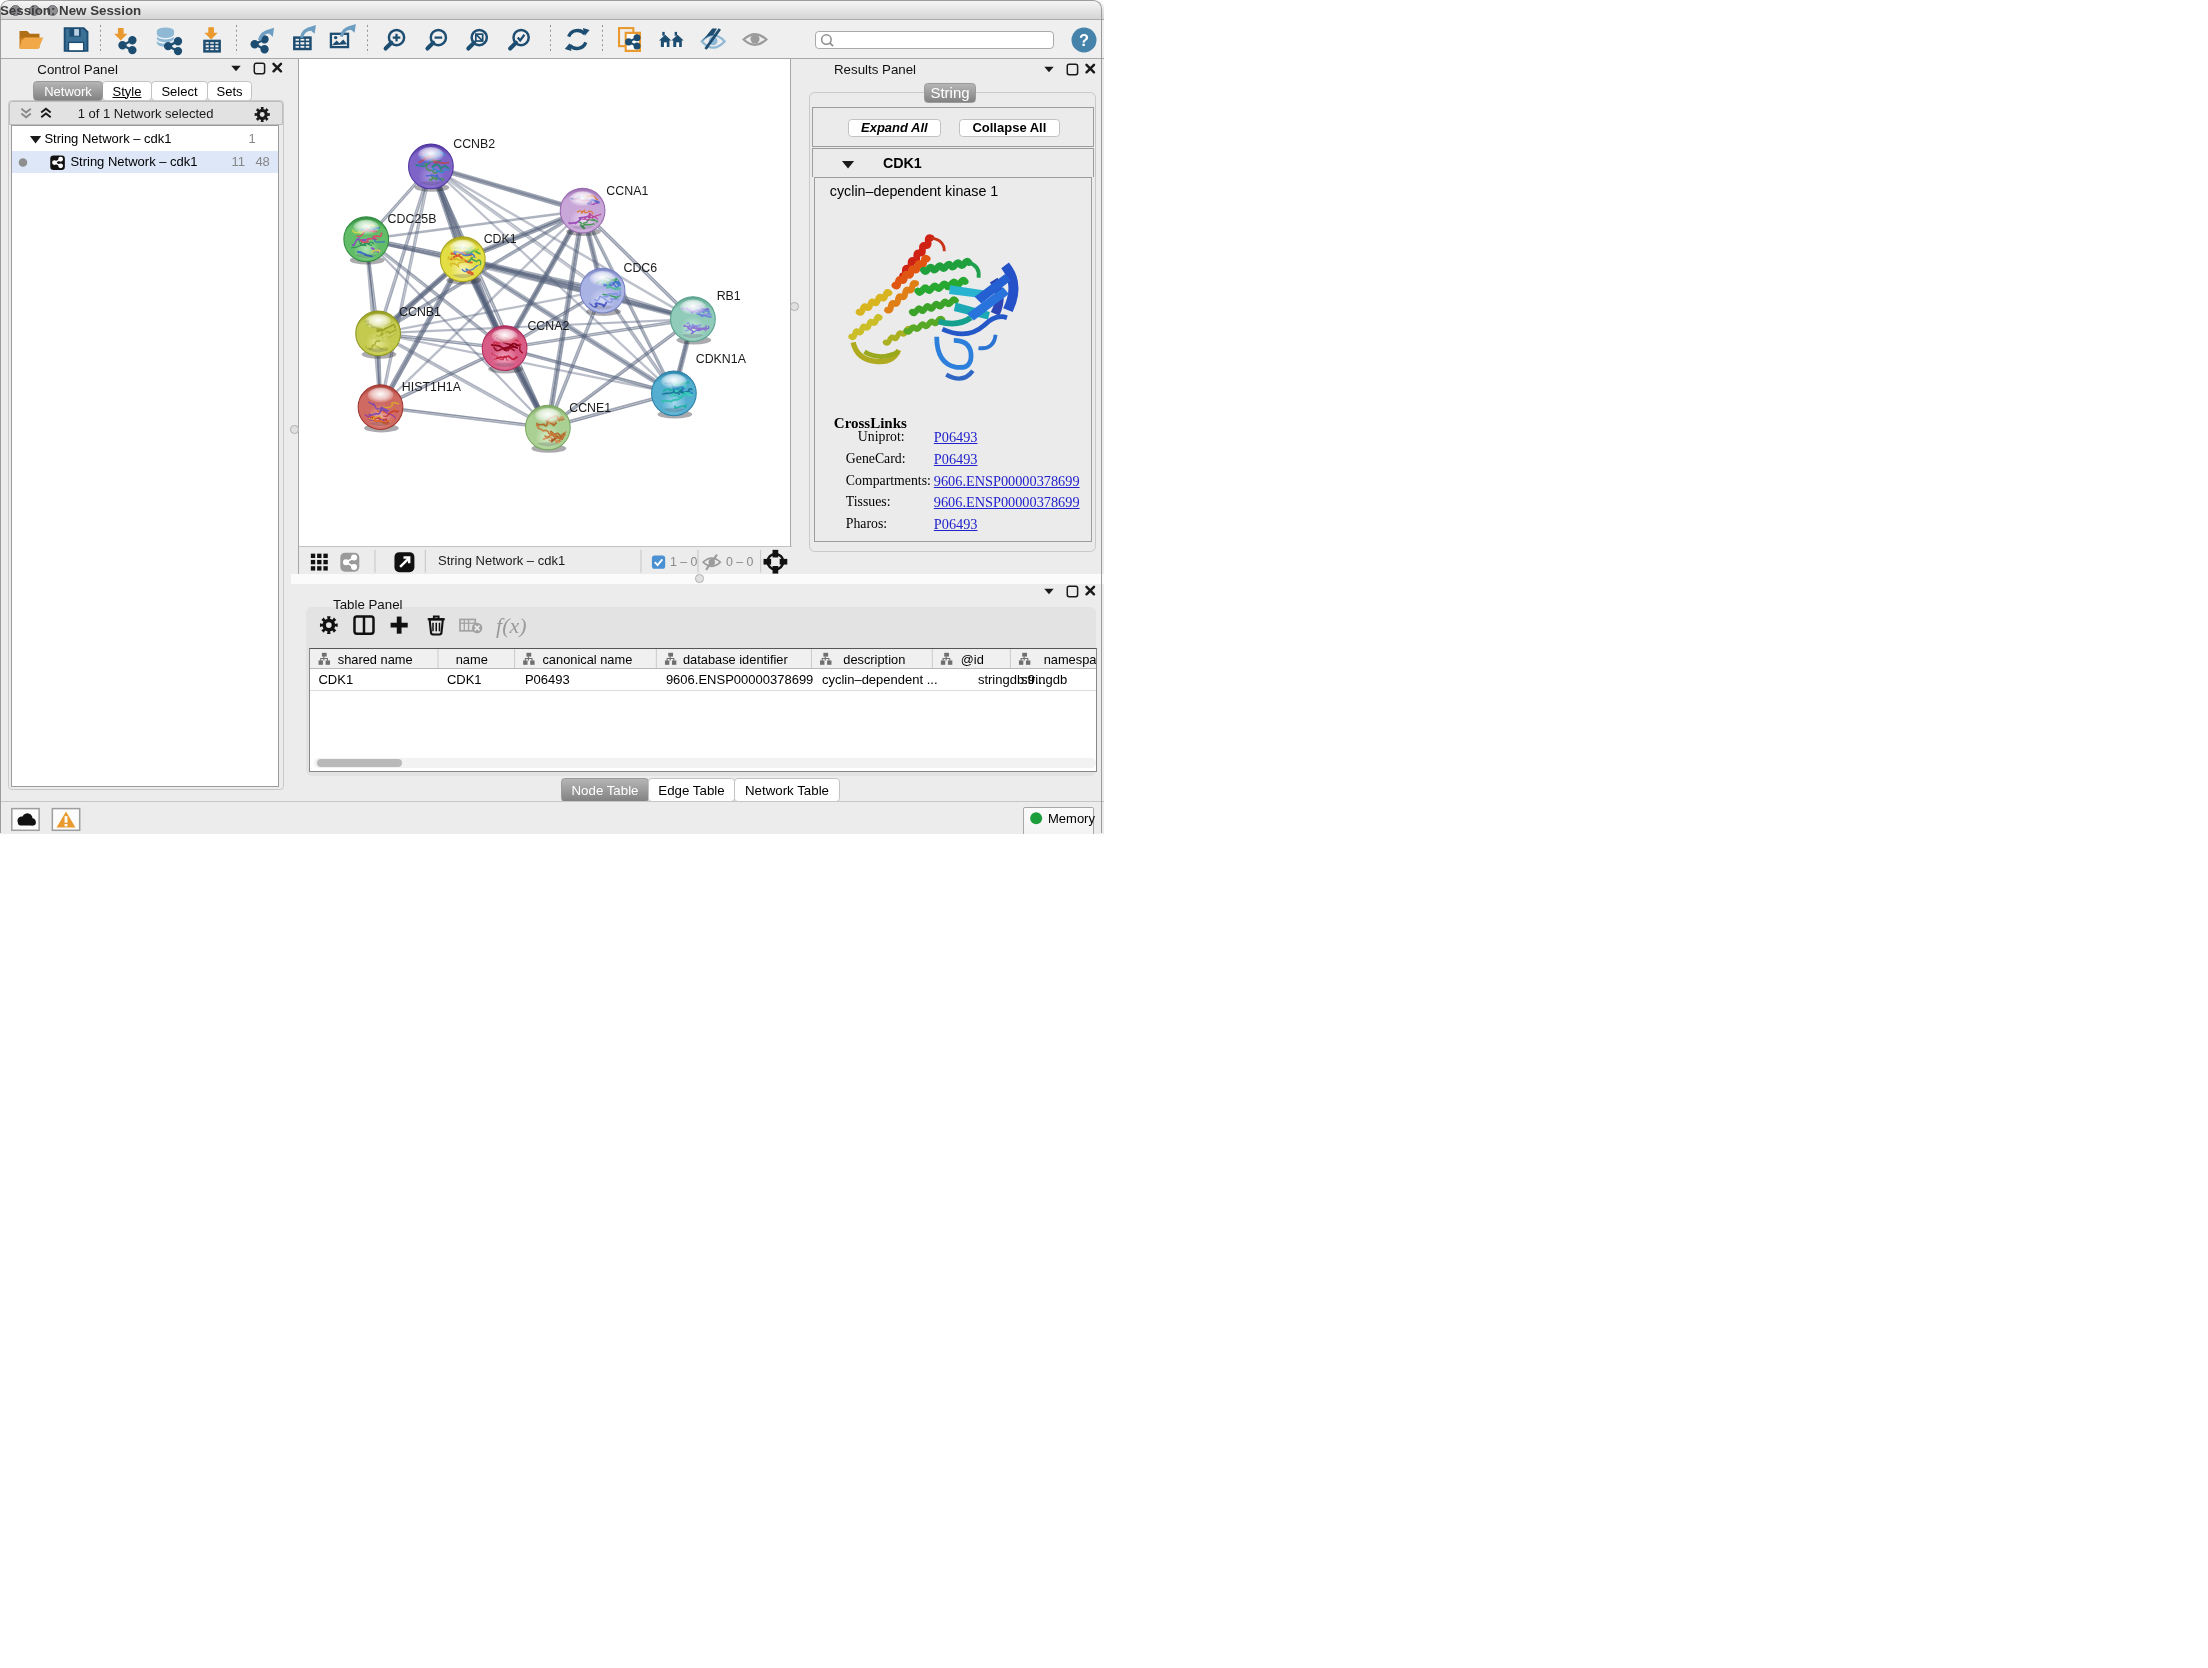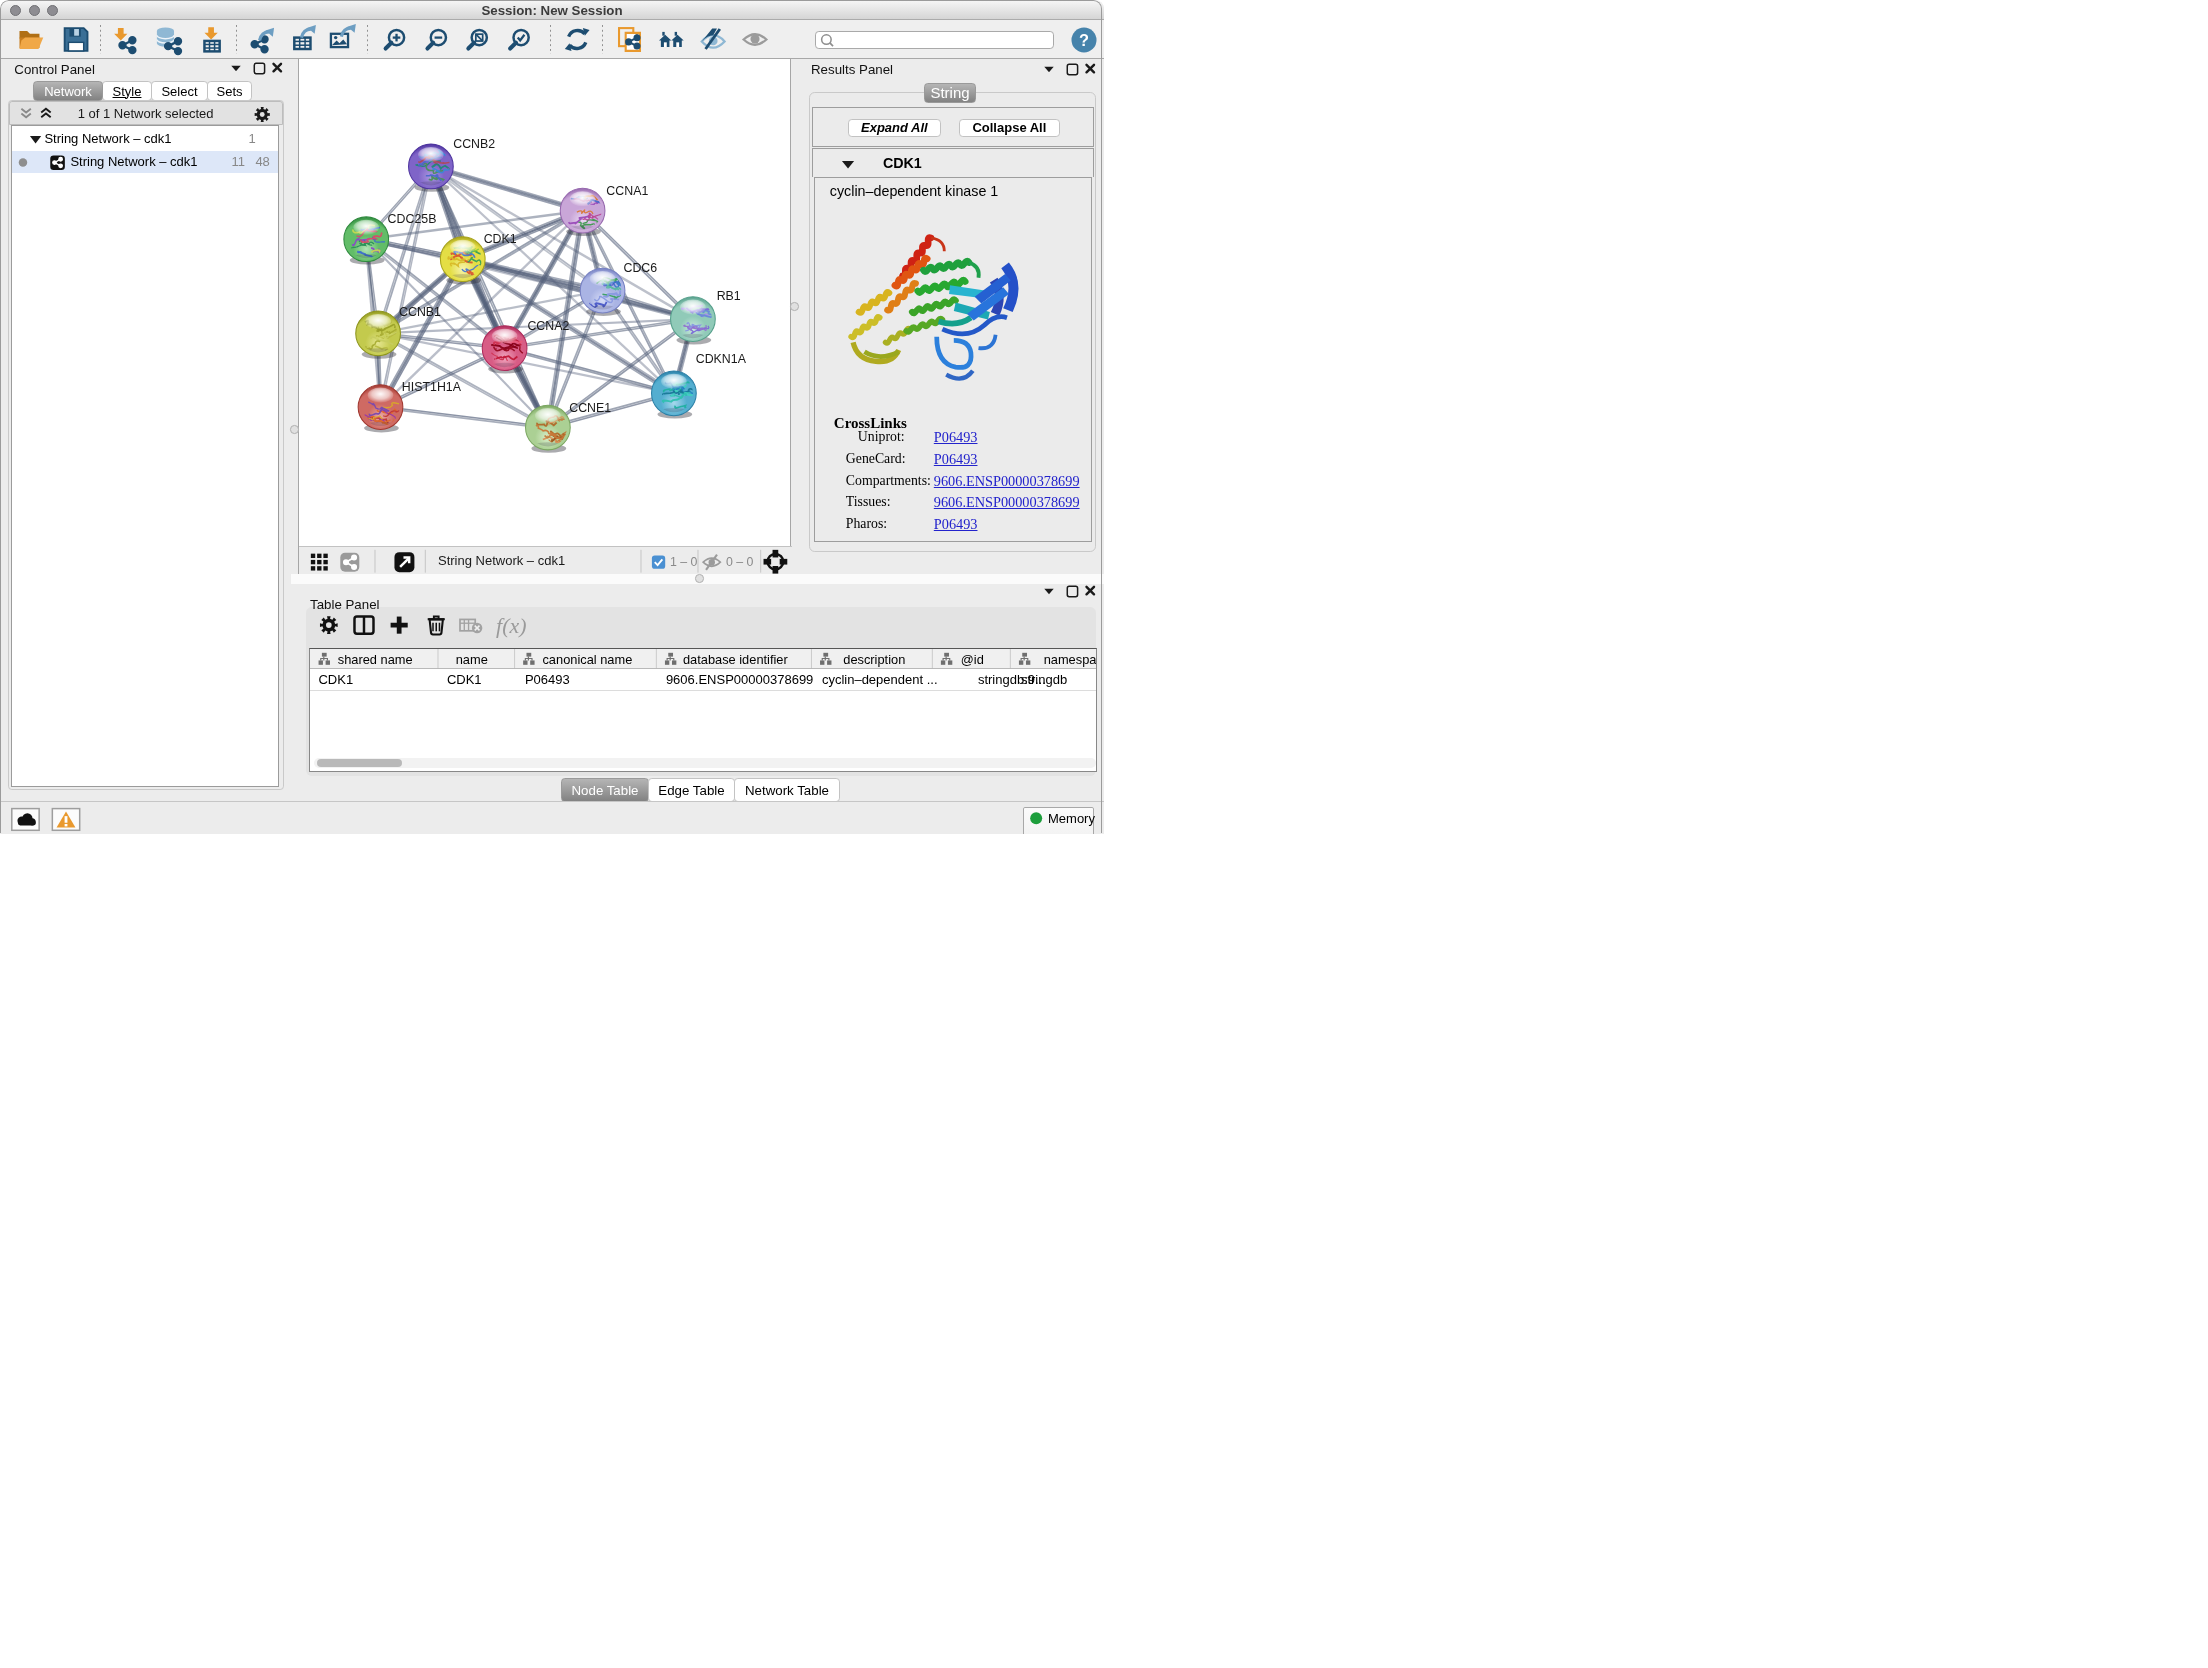--- a/index.html
+++ b/index.html
@@ -9,35 +9,35 @@
     border-radius:8.6px 8.6px 0 0; overflow:hidden; }
   #winborder { position:absolute; left:0; top:0; width:1102px; height:833px;
     border:1px solid #9b9b9b; border-bottom:none; border-radius:8.6px 8.6px 0 0; z-index:60; pointer-events:none; }
   .abs { position:absolute; }
 
   
   #titlebar { position:absolute; left:0; top:0; width:1104px; height:20px;
     background:linear-gradient(#f7f7f7, #d5d5d5); border-bottom:1px solid #ababab; }
   .tl { position:absolute; top:5.2px; width:11px; height:11px; border-radius:50%;
     background:#8e8d92; border:1px solid #707074; box-sizing:border-box; }
-  #title-text { position:absolute; top:2.9px; left:0; width:100%; text-align:center;
+  #title-text { position:absolute; top:2.9px; left:0; width:100%; 
     font-size:13.3px; font-weight:bold; color:#3c3c3c; }
 
   
   #toolbar { position:absolute; left:0; top:20px; width:1104px; height:39px;
     background:#efefef; border-bottom:1px solid #a8a8a8; }
   .tsep { position:absolute; top:4.8px; height:29.5px; width:1px;
     background-image:linear-gradient(#909090 30%, rgba(255,255,255,0) 0%);
     background-size:1px 4.8px; background-repeat:repeat-y; }
   #searchbox { position:absolute; left:815px; top:10.5px; width:239px; height:18px;
     background:#fff; border:1px solid #a9a9a9; border-radius:3.8px; }
 
   
   #mainbg { position:absolute; left:0; top:59px; width:1104px; height:742px; background:#ececec; }
-  .ptitle { font-size:13.3px; color:#111; }
+  .ptitle { font-size:13.3px; color:#111;margin-left:23px; }
 
   
   #cp-title { position:absolute; left:14.3px; top:62px; }
   .tabrow { position:absolute; display:flex; }
   .tab { height:20px; font-size:13px; display:flex; align-items:center; justify-content:center;
     background:#fff; border:1px solid #c3c3c3; border-radius:3.8px; color:#000; margin-left:-1px; }
   .tab.sel { background:linear-gradient(#b5b5b5,#828282); color:#fff; border-color:#9a9a9a; z-index:2; }
   #netbar { position:absolute; left:8.6px; top:101px; width:274px; height:24px;
     background:#e2e2e2; border:1px solid #bdbdbd; border-radius:2.9px 2.9px 0 0; }
   #netbar .cap { position:absolute; width:100%; text-align:center; top:3.8px; font-size:13px; color:#1a1a1a;}

